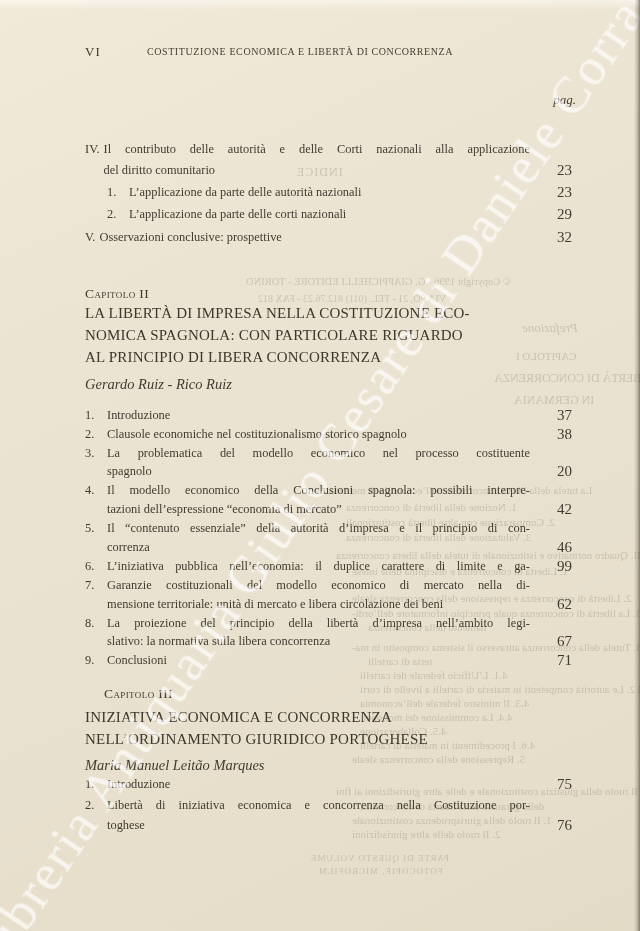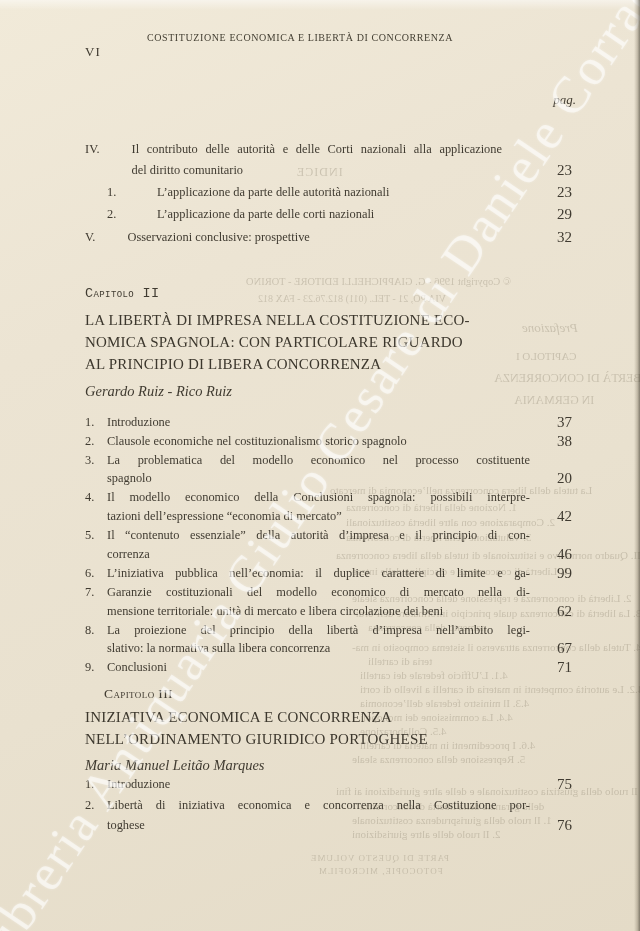--- a/index.html
+++ b/index.html
@@ -10,46 +10,46 @@
     font-family:"Liberation Serif","DejaVu Serif",serif;
     color:#403b31;
   }
   #page::after{content:"";position:absolute;right:0;top:0;bottom:0;width:6px;
     background:linear-gradient(to right,rgba(0,0,0,0),rgba(110,100,80,.30) 55%,rgba(45,40,28,.55));pointer-events:none;}
   #page::before{content:"";position:absolute;left:0;top:0;right:0;height:10px;
     background:linear-gradient(to bottom,rgba(255,255,255,.5),rgba(255,255,255,0));pointer-events:none;}
 
   
   .folio{position:absolute;left:85px;top:44px;font-size:13px;letter-spacing:1px;}
-  .running{position:absolute;left:0;right:40px;top:32px;text-align:center;font-size:10px;letter-spacing:.6px;color:#45403４;}
+  .running{position:absolute;left:0;right:40px;top:46px;text-align:center;font-size:10px;letter-spacing:.6px;color:#45403４;}
   .running{color:#454034;}
   .paglabel{position:absolute;right:64px;top:92px;font-style:italic;font-size:13px;}
 
   
   .block{position:absolute;left:85px;right:68px;}
   .entry{display:flex;align-items:flex-start;}
   .lbl{flex:none;margin-right:4px;white-space:nowrap;}
   .lbl.fixed{width:18px;margin-right:4px;}
   .sub .lbl{margin-left:22px;width:18px;}
   .txt{flex:1;min-width:0;}
   .l1,.l2{display:block;}
   .l2:empty{display:none;}
   .j{text-align:justify;text-align-last:justify;}
   .pg{flex:none;width:42px;text-align:right;align-self:flex-end;font-size:15px;}
 
   .toc-top{top:139px;font-size:12.4px;line-height:20.5px;}
-  .toc-top .entry{margin-bottom:1.5px;gap:28px;}
+  .toc-top .entry{margin-bottom:1.5px;}
   .toc-top .entry.gap{margin-top:2.5px;}
 
   .kicker{font-variant:small-caps;font-size:13.5px;letter-spacing:.4px;}
   .chtitle{font-size:15px;line-height:22.2px;letter-spacing:.2px;color:#3c372d;}
   .author{font-style:italic;font-size:14.5px;}
 
   #ch2{top:286px;}
-  #ch2 .kicker{margin-bottom:8px;font-family:Liberation Mono, monospace;}
+  #ch2 .kicker{margin-bottom:0;}
   #ch2 .chtitle{margin-bottom:7px;}
   #ch2 .author{margin-bottom:13px;}
   #ch2 .list{font-size:12.4px;line-height:18.6px;}
   #ch2 .entry{margin-bottom:.5px;}
 
   #ch3{top:686px;}
   #ch3 .kicker{margin-bottom:4px;margin-left:19px;}
   #ch3 .chtitle{margin-bottom:7px;}
   #ch3 .author{}
   #ch3 .list{font-size:12.4px;line-height:20px;}

